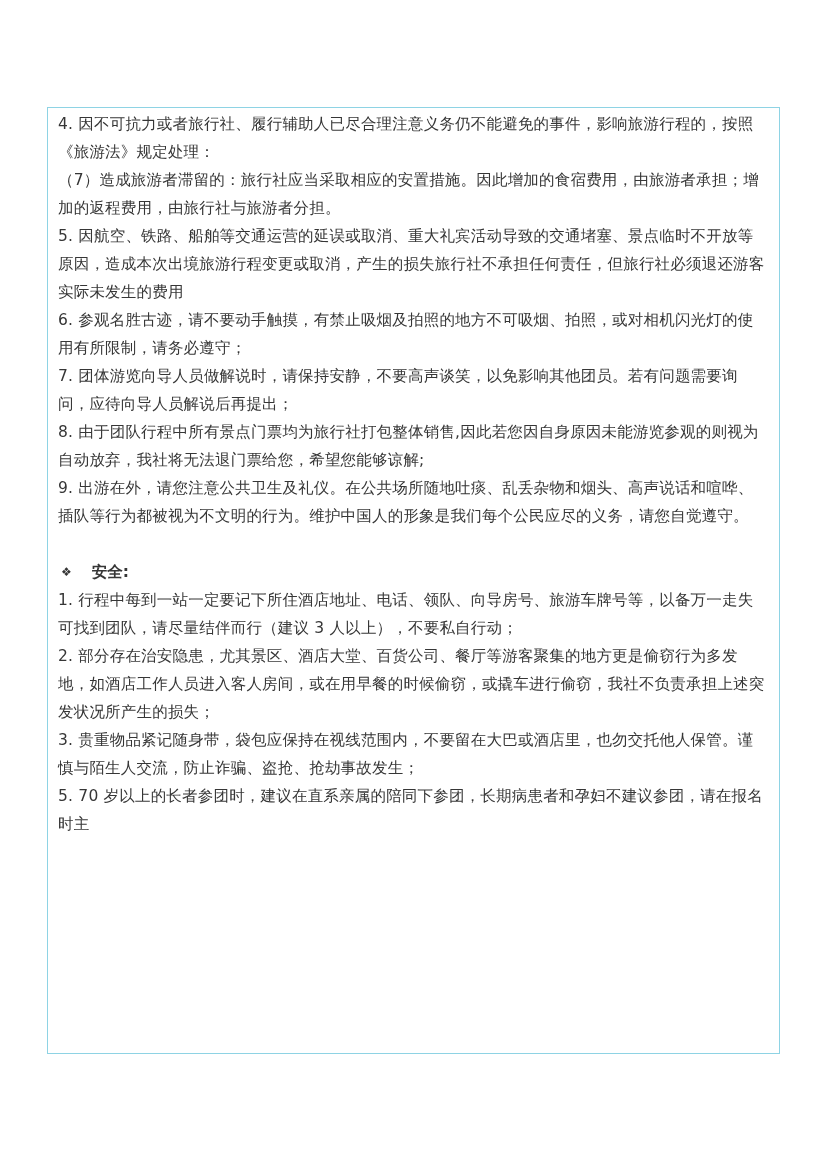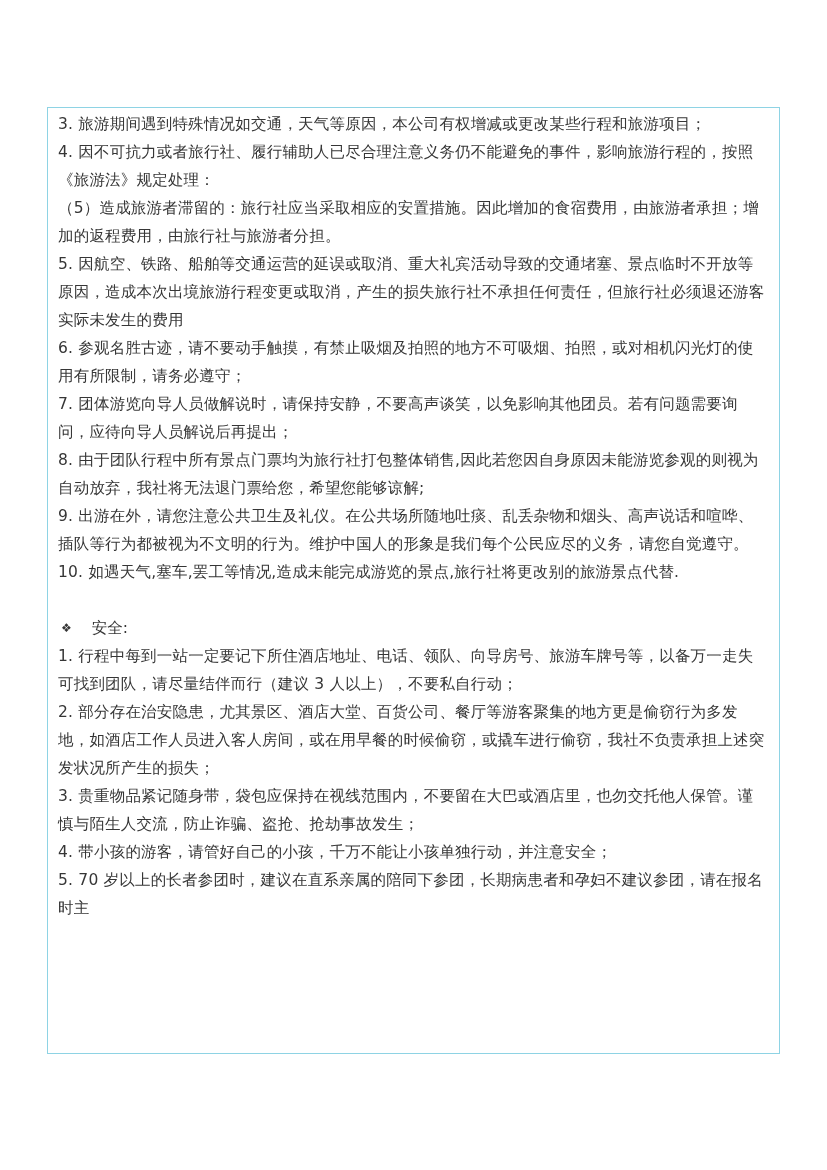--- a/index.html
+++ b/index.html
@@ -45,48 +45,45 @@
     display: flex;
     align-items: center;
   }
   .diamond-bullet {
     font-size: 12px;
     margin-left: 3px;
     margin-right: 20px;
     color: #363636;
   }
   .safety-heading-label {
-    font-weight: normal;
+    font-weight: bold;
   }
 </style>
 </head>
 <body>
 
 <div class="page">
   <div class="content-box">
 
     <div>
-        <p class="para">3. 旅游期间遇到特殊情况如交通，天气等原因，本公司有权增减或更改某些行程和旅游项目；</p>
         <p class="para">4. 因不可抗力或者旅行社、履行辅助人已尽合理注意义务仍不能避免的事件，影响旅游行程的，按照《旅游法》规定处理：</p>
-        <p class="para">（5）造成旅游者滞留的：旅行社应当采取相应的安置措施。因此增加的食宿费用，由旅游者承担；增加的返程费用，由旅行社与旅游者分担。</p>
+        <p class="para">（7）造成旅游者滞留的：旅行社应当采取相应的安置措施。因此增加的食宿费用，由旅游者承担；增加的返程费用，由旅行社与旅游者分担。</p>
         <p class="para">5. 因航空、铁路、船舶等交通运营的延误或取消、重大礼宾活动导致的交通堵塞、景点临时不开放等原因，造成本次出境旅游行程变更或取消，产生的损失旅行社不承担任何责任，但旅行社必须退还游客实际未发生的费用</p>
         <p class="para">6. 参观名胜古迹，请不要动手触摸，有禁止吸烟及拍照的地方不可吸烟、拍照，或对相机闪光灯的使用有所限制，请务必遵守；</p>
         <p class="para">7. 团体游览向导人员做解说时，请保持安静，不要高声谈笑，以免影响其他团员。若有问题需要询问，应待向导人员解说后再提出；</p>
         <p class="para">8. 由于团队行程中所有景点门票均为旅行社打包整体销售,因此若您因自身原因未能游览参观的则视为自动放弃，我社将无法退门票给您，希望您能够谅解;</p>
         <p class="para">9. 出游在外，请您注意公共卫生及礼仪。在公共场所随地吐痰、乱丢杂物和烟头、高声说话和喧哗、插队等行为都被视为不文明的行为。维护中国人的形象是我们每个公民应尽的义务，请您自觉遵守。</p>
-        <p class="para">10. 如遇天气,塞车,罢工等情况,造成未能完成游览的景点,旅行社将更改别的旅游景点代替.</p>
       </div>
 
     <div class="safety-heading">
       <span class="diamond-bullet">❖</span>
       <span class="safety-heading-label">安全:</span>
     </div>
 
     <div>
         <p class="para">1. 行程中每到一站一定要记下所住酒店地址、电话、领队、向导房号、旅游车牌号等，以备万一走失可找到团队，请尽量结伴而行（建议 3 人以上），不要私自行动；</p>
         <p class="para">2. 部分存在治安隐患，尤其景区、酒店大堂、百货公司、餐厅等游客聚集的地方更是偷窃行为多发地，如酒店工作人员进入客人房间，或在用早餐的时候偷窃，或撬车进行偷窃，我社不负责承担上述突发状况所产生的损失；</p>
         <p class="para">3. 贵重物品紧记随身带，袋包应保持在视线范围内，不要留在大巴或酒店里，也勿交托他人保管。谨慎与陌生人交流，防止诈骗、盗抢、抢劫事故发生；</p>
-        <p class="para">4. 带小孩的游客，请管好自己的小孩，千万不能让小孩单独行动，并注意安全；</p>
         <p class="para">5. 70 岁以上的长者参团时，建议在直系亲属的陪同下参团，长期病患者和孕妇不建议参团，请在报名时主</p>
       </div>
 
   </div>
 </div>
 
 </body></html>

